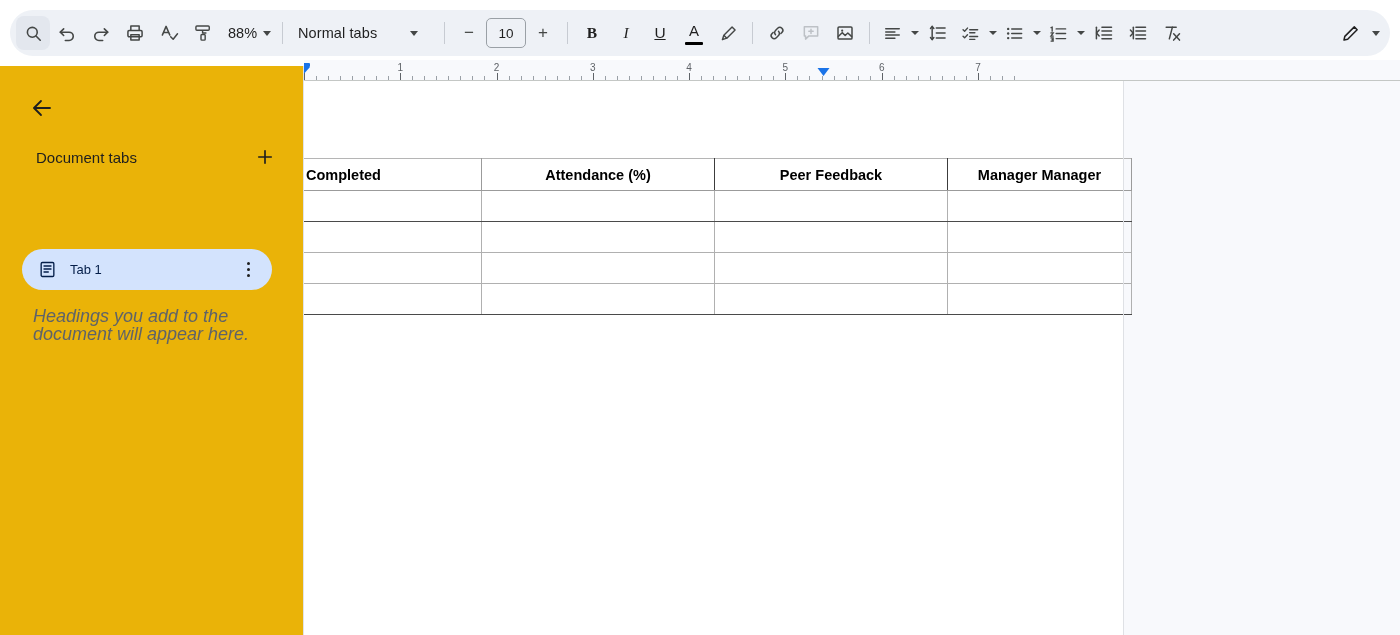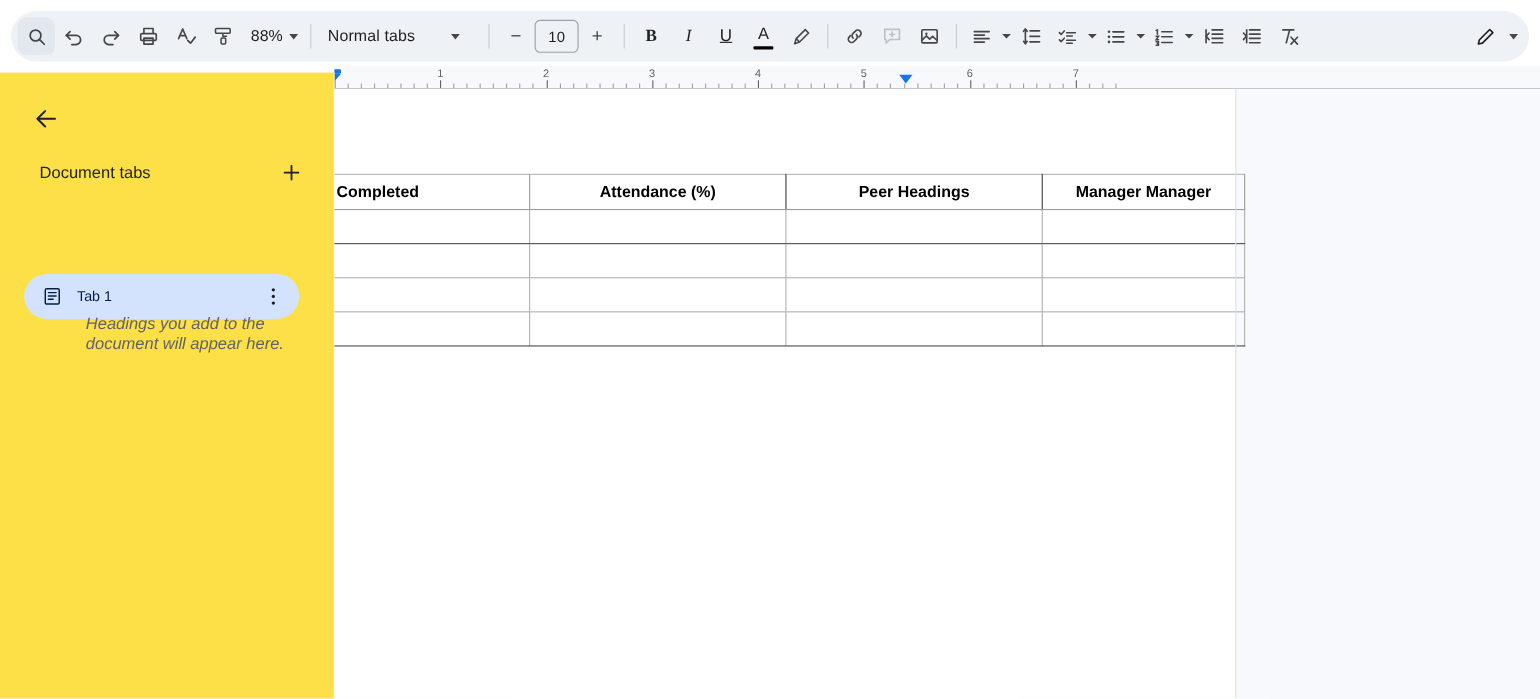--- a/index.html
+++ b/index.html
@@ -165,21 +165,21 @@
     border-right: 6.5px solid transparent;
     border-top: 8px solid #1a73e8;
     transform: translateX(-6.5px);
   }
 
   
   #sidebar {
     position: absolute;
     left: 0; top: 66px;
     width: 304px; height: 569px;
-    background: #fde047;
+    background: #eab308;
     border-right: 1px solid #e1e3e6;
     box-sizing: border-box;
   }
   #back-btn {
     position: absolute;
     left: 22px; top: 22px;
     width: 40px; height: 40px;
     display: flex; align-items: center; justify-content: center;
     border-radius: 50%;
     color: #1f1f1f;
@@ -232,27 +232,26 @@
     gap: 3px;
   }
   .tab-more i {
     width: 3px; height: 3px;
     border-radius: 50%;
     background: #1f1f1f;
     display: block;
   }
   #tabs-hint {
     position: absolute;
-    left: 33px; top: 220px;
+    left: 33px; top: 241px;
     width: 230px;
-    font-size: 15px;
+    font-size: 18px;
     line-height: 18px;
     color: #5f6368;
     font-style: italic;
-    margin-left: 45px;
   }
 
   
   #canvas {
     position: absolute;
     left: 304px; top: 81px;
     width: 1096px; height: 554px;
     background: #f8f9fc;
     overflow: hidden;
   }
@@ -657,21 +656,21 @@
   <div id="tabs-hint">Headings you add to the document will appear here.</div>
 </div>
 
 <div id="canvas">
   <div id="page">
     <table id="doc-table">
       <tbody>
         <tr class="header-row">
           <td class="col-task">Task Completed</td>
           <td class="col-att vline-strong">Attendance (%)</td>
-          <td class="col-peer vline-strong">Peer Headings</td>
+          <td class="col-peer vline-strong">Peer Feedback</td>
           <td class="col-manager">Manager Manager</td>
         </tr>
         <tr class="body-row strong-bottom">
           <td class="col-task"></td>
           <td class="col-att vline-strong"></td>
           <td class="col-peer vline-strong"></td>
           <td class="col-manager"></td>
         </tr>
         <tr class="body-row">
           <td class="col-task"></td>

